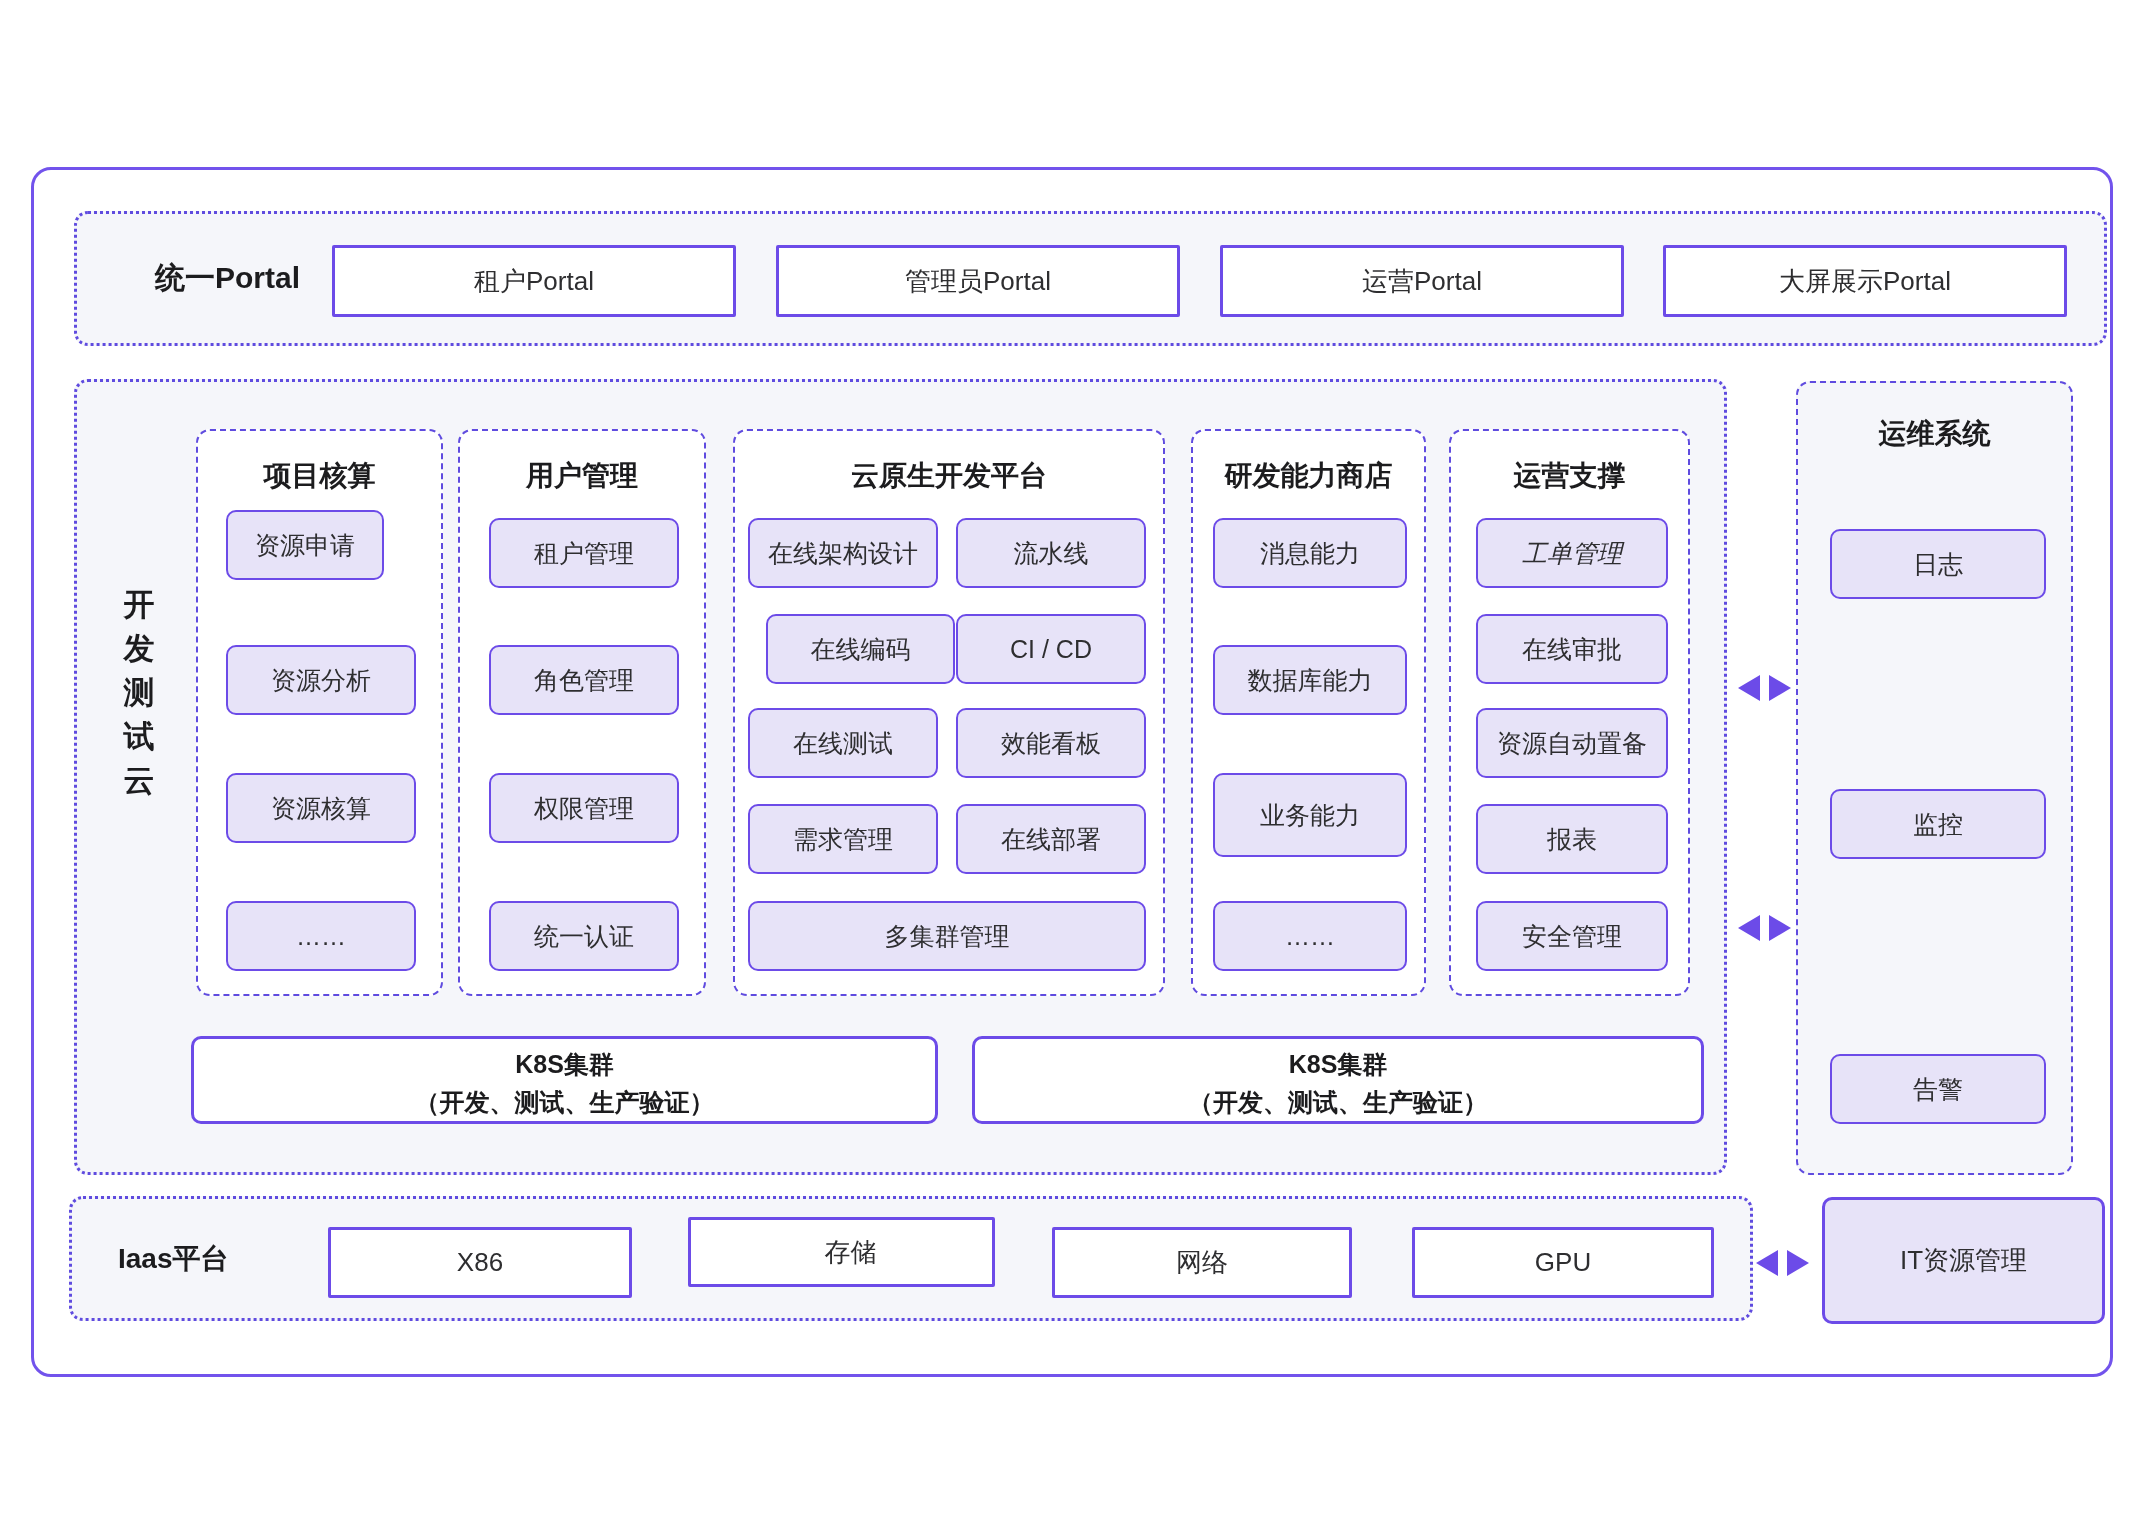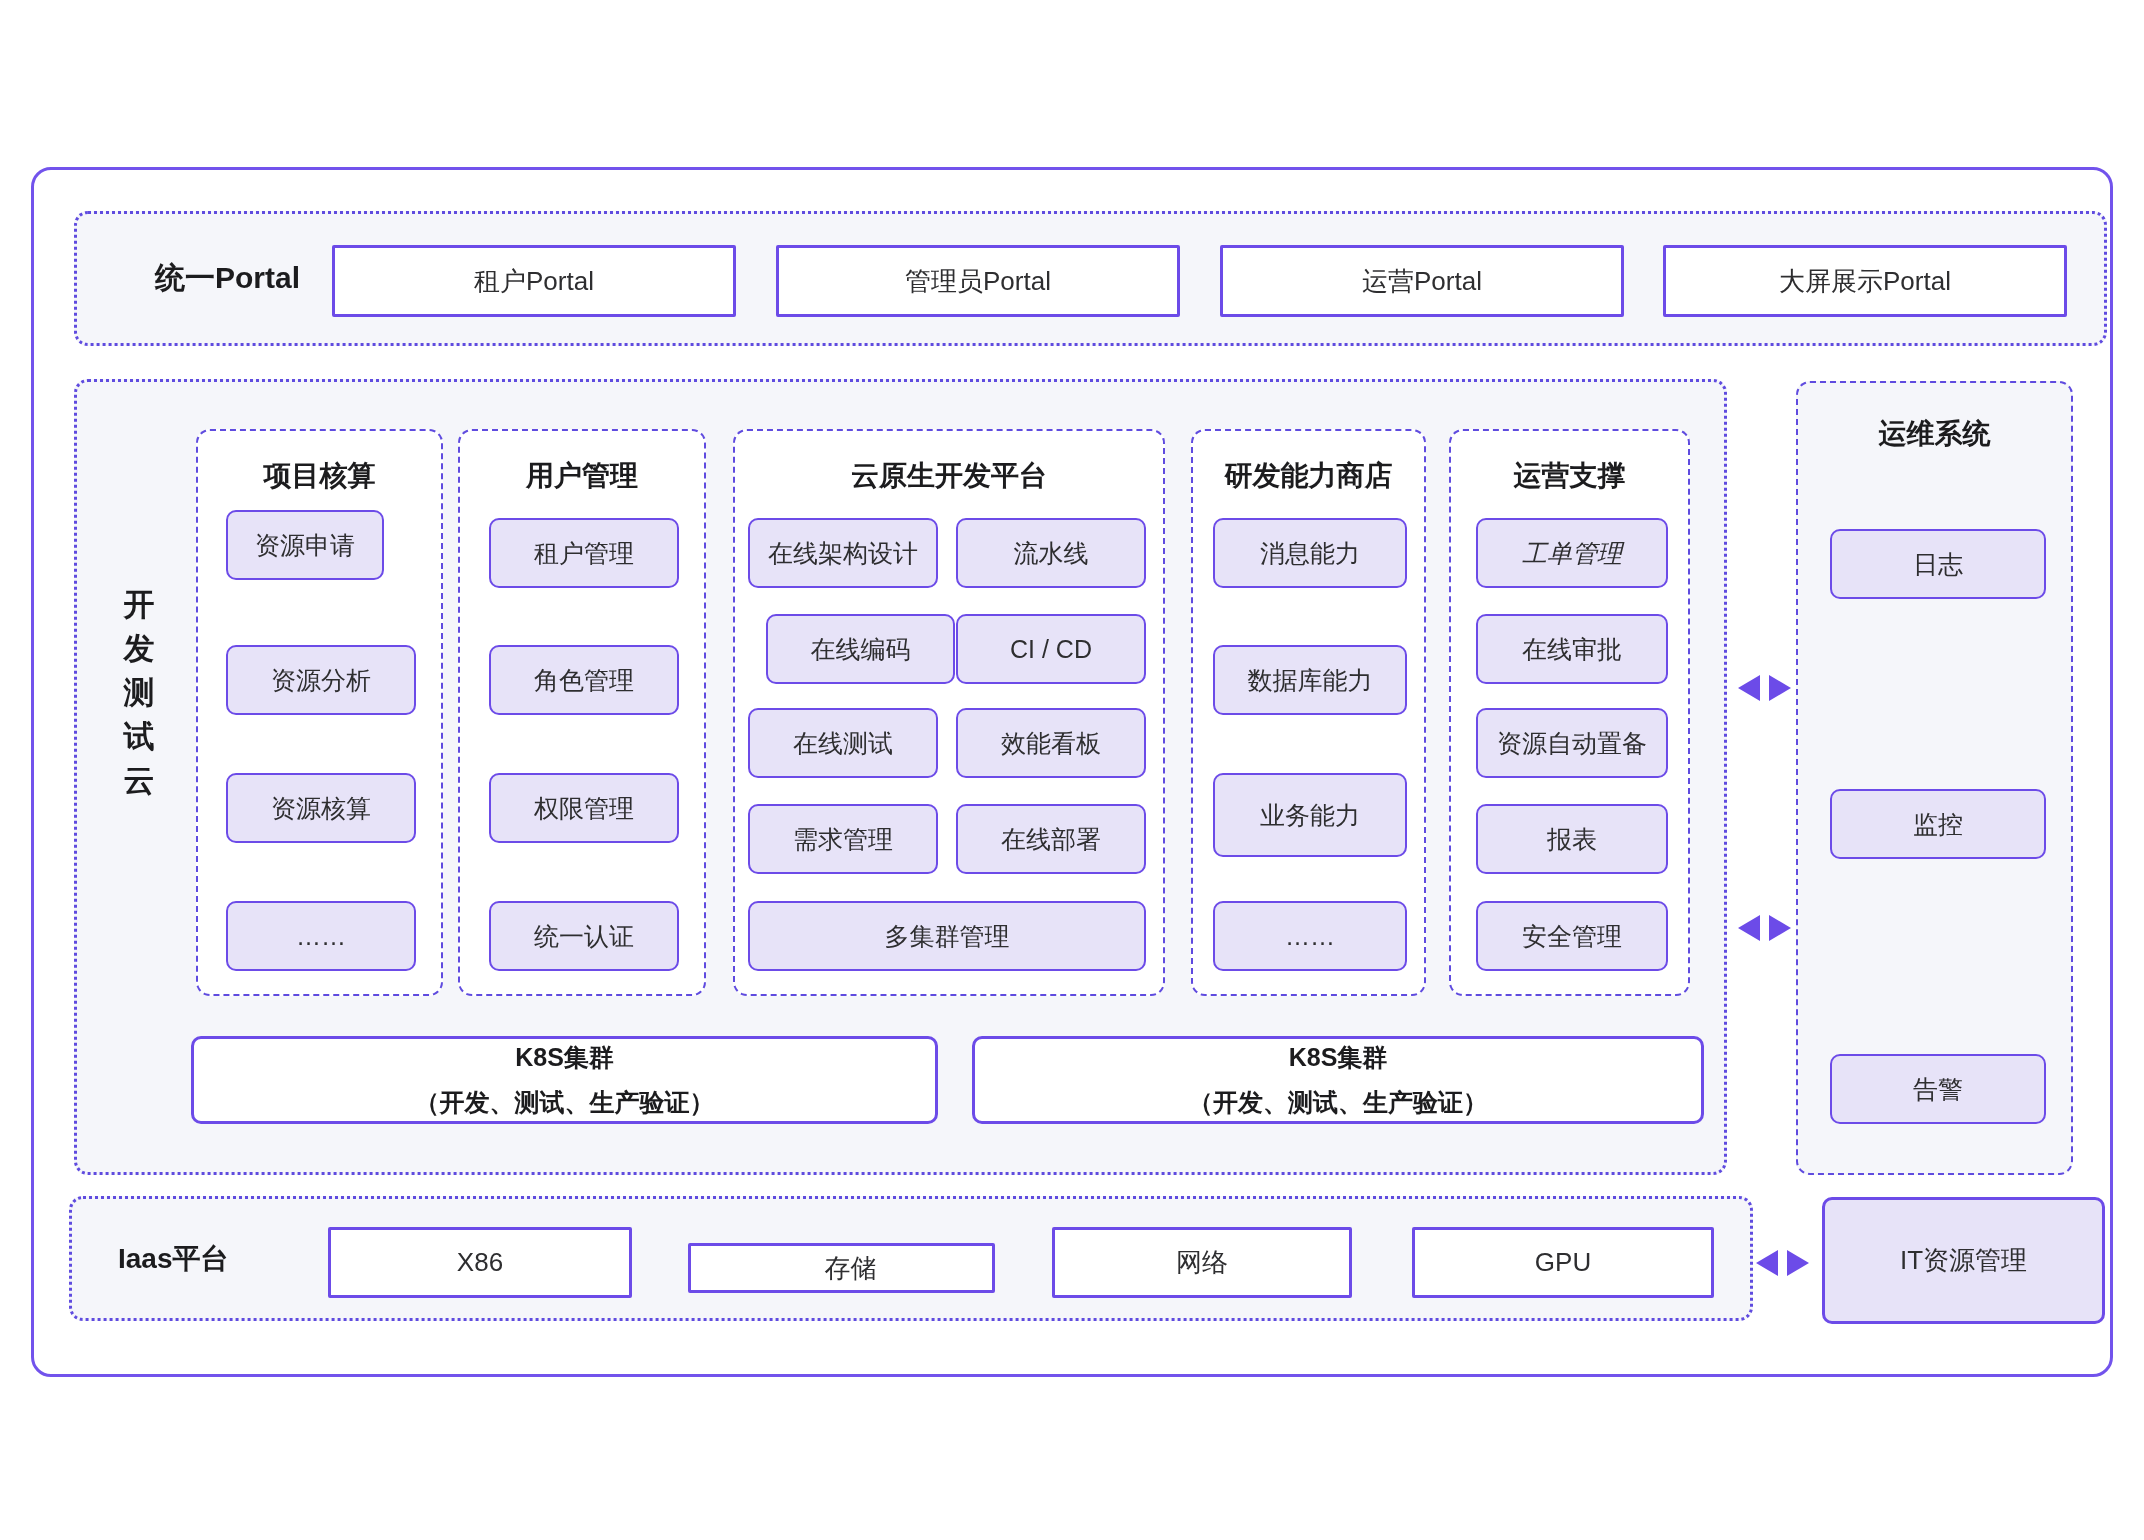--- a/index.html
+++ b/index.html
@@ -30,21 +30,21 @@
   .chip{position:absolute;background:var(--lavender);border:2px solid var(--purple-box);
     border-radius:10px;display:flex;align-items:center;justify-content:center;
     font-size:25px;color:var(--ink2);}
 
   .column{position:absolute;top:47px;height:567px;background:#ffffff;
     border:2px dashed var(--purple-dash);border-radius:14px;}
   .column-header{position:absolute;top:26px;left:0;width:100%;text-align:center;
     font-weight:bold;font-size:28px;color:var(--ink);}
 
   .k8s-box{position:absolute;background:#ffffff;border:3px solid var(--purple-box);
-    border-radius:10px;display:flex;flex-direction:column;align-items:center;justify-content:space-between;
+    border-radius:10px;display:flex;flex-direction:column;align-items:center;justify-content:flex-end;
     font-weight:bold;font-size:25px;color:var(--ink);line-height:1.5;}
 
   .ops-panel{position:absolute;border:2px dashed var(--purple-dash);border-radius:14px;background:var(--panel-bg);}
   .ops-title{position:absolute;top:32px;left:0;width:100%;text-align:center;
     font-weight:bold;font-size:28px;color:var(--ink);}
 
   .vlabel{position:absolute;display:flex;flex-direction:column;gap:13px;align-items:center;}
   .vlabel span{font-weight:bold;font-size:31px;line-height:1;color:var(--ink);}
 
   .arrow-pair{position:absolute;display:flex;align-items:center;gap:9px;}
@@ -152,21 +152,21 @@
       <div class="tri-right"></div>
     </div>
     <div class="arrow-pair" style="left:1704px;top:745px;">
       <div class="tri-left"></div>
       <div class="tri-right"></div>
     </div>
 
     <div class="section" style="left:35px;top:1026px;width:1684px;height:125px;">
       <div class="iaas-label">Iaas平台</div>
       <div class="white-box" style="left:256px;top:28px;width:304px;height:71px;">X86</div>
-      <div class="white-box" style="left:616px;top:44px;width:307px;height:50px;padding-left:18px;">存储</div>
+      <div class="white-box" style="left:616px;top:18px;width:307px;height:70px;padding-left:18px;">存储</div>
       <div class="white-box" style="left:980px;top:28px;width:300px;height:71px;">网络</div>
       <div class="white-box" style="left:1340px;top:28px;width:302px;height:71px;">GPU</div>
     </div>
 
     <div class="arrow-pair" style="left:1722px;top:1080px;">
       <div class="tri-left"></div>
       <div class="tri-right"></div>
     </div>
 
     <div class="it-box" style="left:1788px;top:1027px;width:283px;height:127px;">IT资源管理</div>

